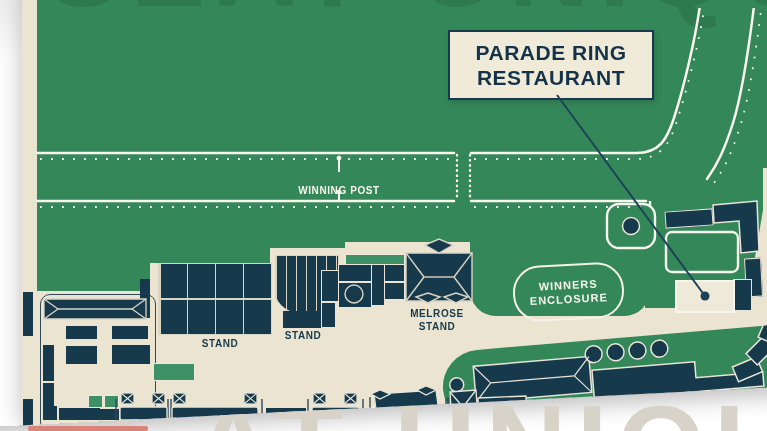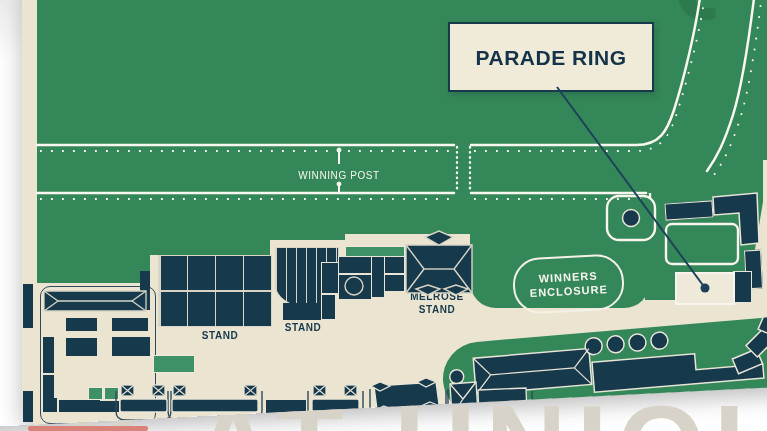--- a/index.html
+++ b/index.html
@@ -7,21 +7,21 @@
     position:relative;width:767px;height:431px;overflow:hidden;
     background:#fff;font-family:"Liberation Sans",sans-serif;
     background-image:radial-gradient(circle at -40px -40px, rgba(90,90,90,.35), rgba(120,120,120,.12) 60px, rgba(255,255,255,0) 110px);
   }
   
   .card{
     position:absolute;left:22px;top:-40px;width:760px;height:470px;
     background:#ebe4d1;border-radius:30px;
     box-shadow:0 8px 24px rgba(30,30,30,.30);
   }
-  .scene{position:absolute;inset:0;z-index:3;}
+  .scene{position:absolute;inset:0;z-index:3;margin-top:8px;}
   
   .g{position:absolute;background:#348758;}
   .g1{left:37px;top:-40px;width:745px;height:200px;}
   .g2{left:37px;top:160px;width:113px;height:123px;}
   .g3{left:150px;top:160px;width:120px;height:95px;}
   .g4{left:270px;top:160px;width:75px;height:80px;}
   .g5{left:345px;top:160px;width:125px;height:74px;}
   .g6{left:470px;top:160px;width:180px;height:148px;border-radius:0 0 26px 26px;}
   .g7{left:645px;top:160px;width:118px;height:140px;clip-path:polygon(0 0,106% 0,86% 100%,0 100%);}
   
@@ -62,22 +62,22 @@
     background-image:repeating-linear-gradient(90deg,#d9d5c6 0 1.3px, transparent 1.3px 10px);
     border:1.5px solid #d9d5c6;border-radius:0 0 48% 48%/0 0 36% 36%;
   }
   .ebor-base{left:283px;top:303px;width:47px;height:17px;}
   
   .stand-label{
     position:absolute;color:#17394c;font-weight:800;font-size:10px;letter-spacing:.6px;
     text-align:center;line-height:13px;width:140px;
   }
   .winpost{
-    position:absolute;left:269px;top:170px;width:140px;text-align:center;
-    color:#f7f5ee;font-weight:400;font-size:10px;letter-spacing:.6px;
+    position:absolute;left:269px;top:177px;width:140px;text-align:center;
+    color:#f7f5ee;font-weight:700;font-size:10px;letter-spacing:.6px;
   }
   .winners{
     position:absolute;left:513px;top:256px;width:107px;height:52px;
     border:2.5px solid #f4f2e8;border-radius:27px;transform:rotate(-3deg);
     display:flex;flex-direction:column;align-items:center;justify-content:center;
     color:#f7f5ee;font-weight:800;font-size:11px;letter-spacing:1px;line-height:14px;
   }
   .callout{
     position:absolute;left:448px;top:22px;width:202px;height:66px;
     background:#f0ead9;border:2.5px solid #17394c;
@@ -276,33 +276,34 @@
       </g>
 
       <g>
         <line x1="557" y1="87" x2="705" y2="288" stroke="#1d4258" stroke-width="2"></line>
         <circle cx="705" cy="288" r="4.5" fill="#1d4258"></circle>
       </g>
     </svg>
 
     <div class="callout">
       <span>PARADE RING</span>
+      <span>RESTAURANT</span>
     </div>
     <div class="winpost">WINNING POST</div>
     <div class="winners">
       <span>WINNERS</span>
       <span>ENCLOSURE</span>
     </div>
     <div class="stand-label" style="left:150px;top:329px;">
       <div>STAND</div>
     </div>
     <div class="stand-label" style="left:233px;top:321px;">
       <div>STAND</div>
     </div>
-    <div class="stand-label" style="left:367px;top:290px;">
+    <div class="stand-label" style="left:367px;top:299px;">
       <div>MELROSE</div>
       <div>STAND</div>
     </div>
   </div>
 
   <div class="curl">
     <div class="wm-bottom">SEAT UNIQUE</div>
   </div>
   <div class="red-strip"></div>
 

